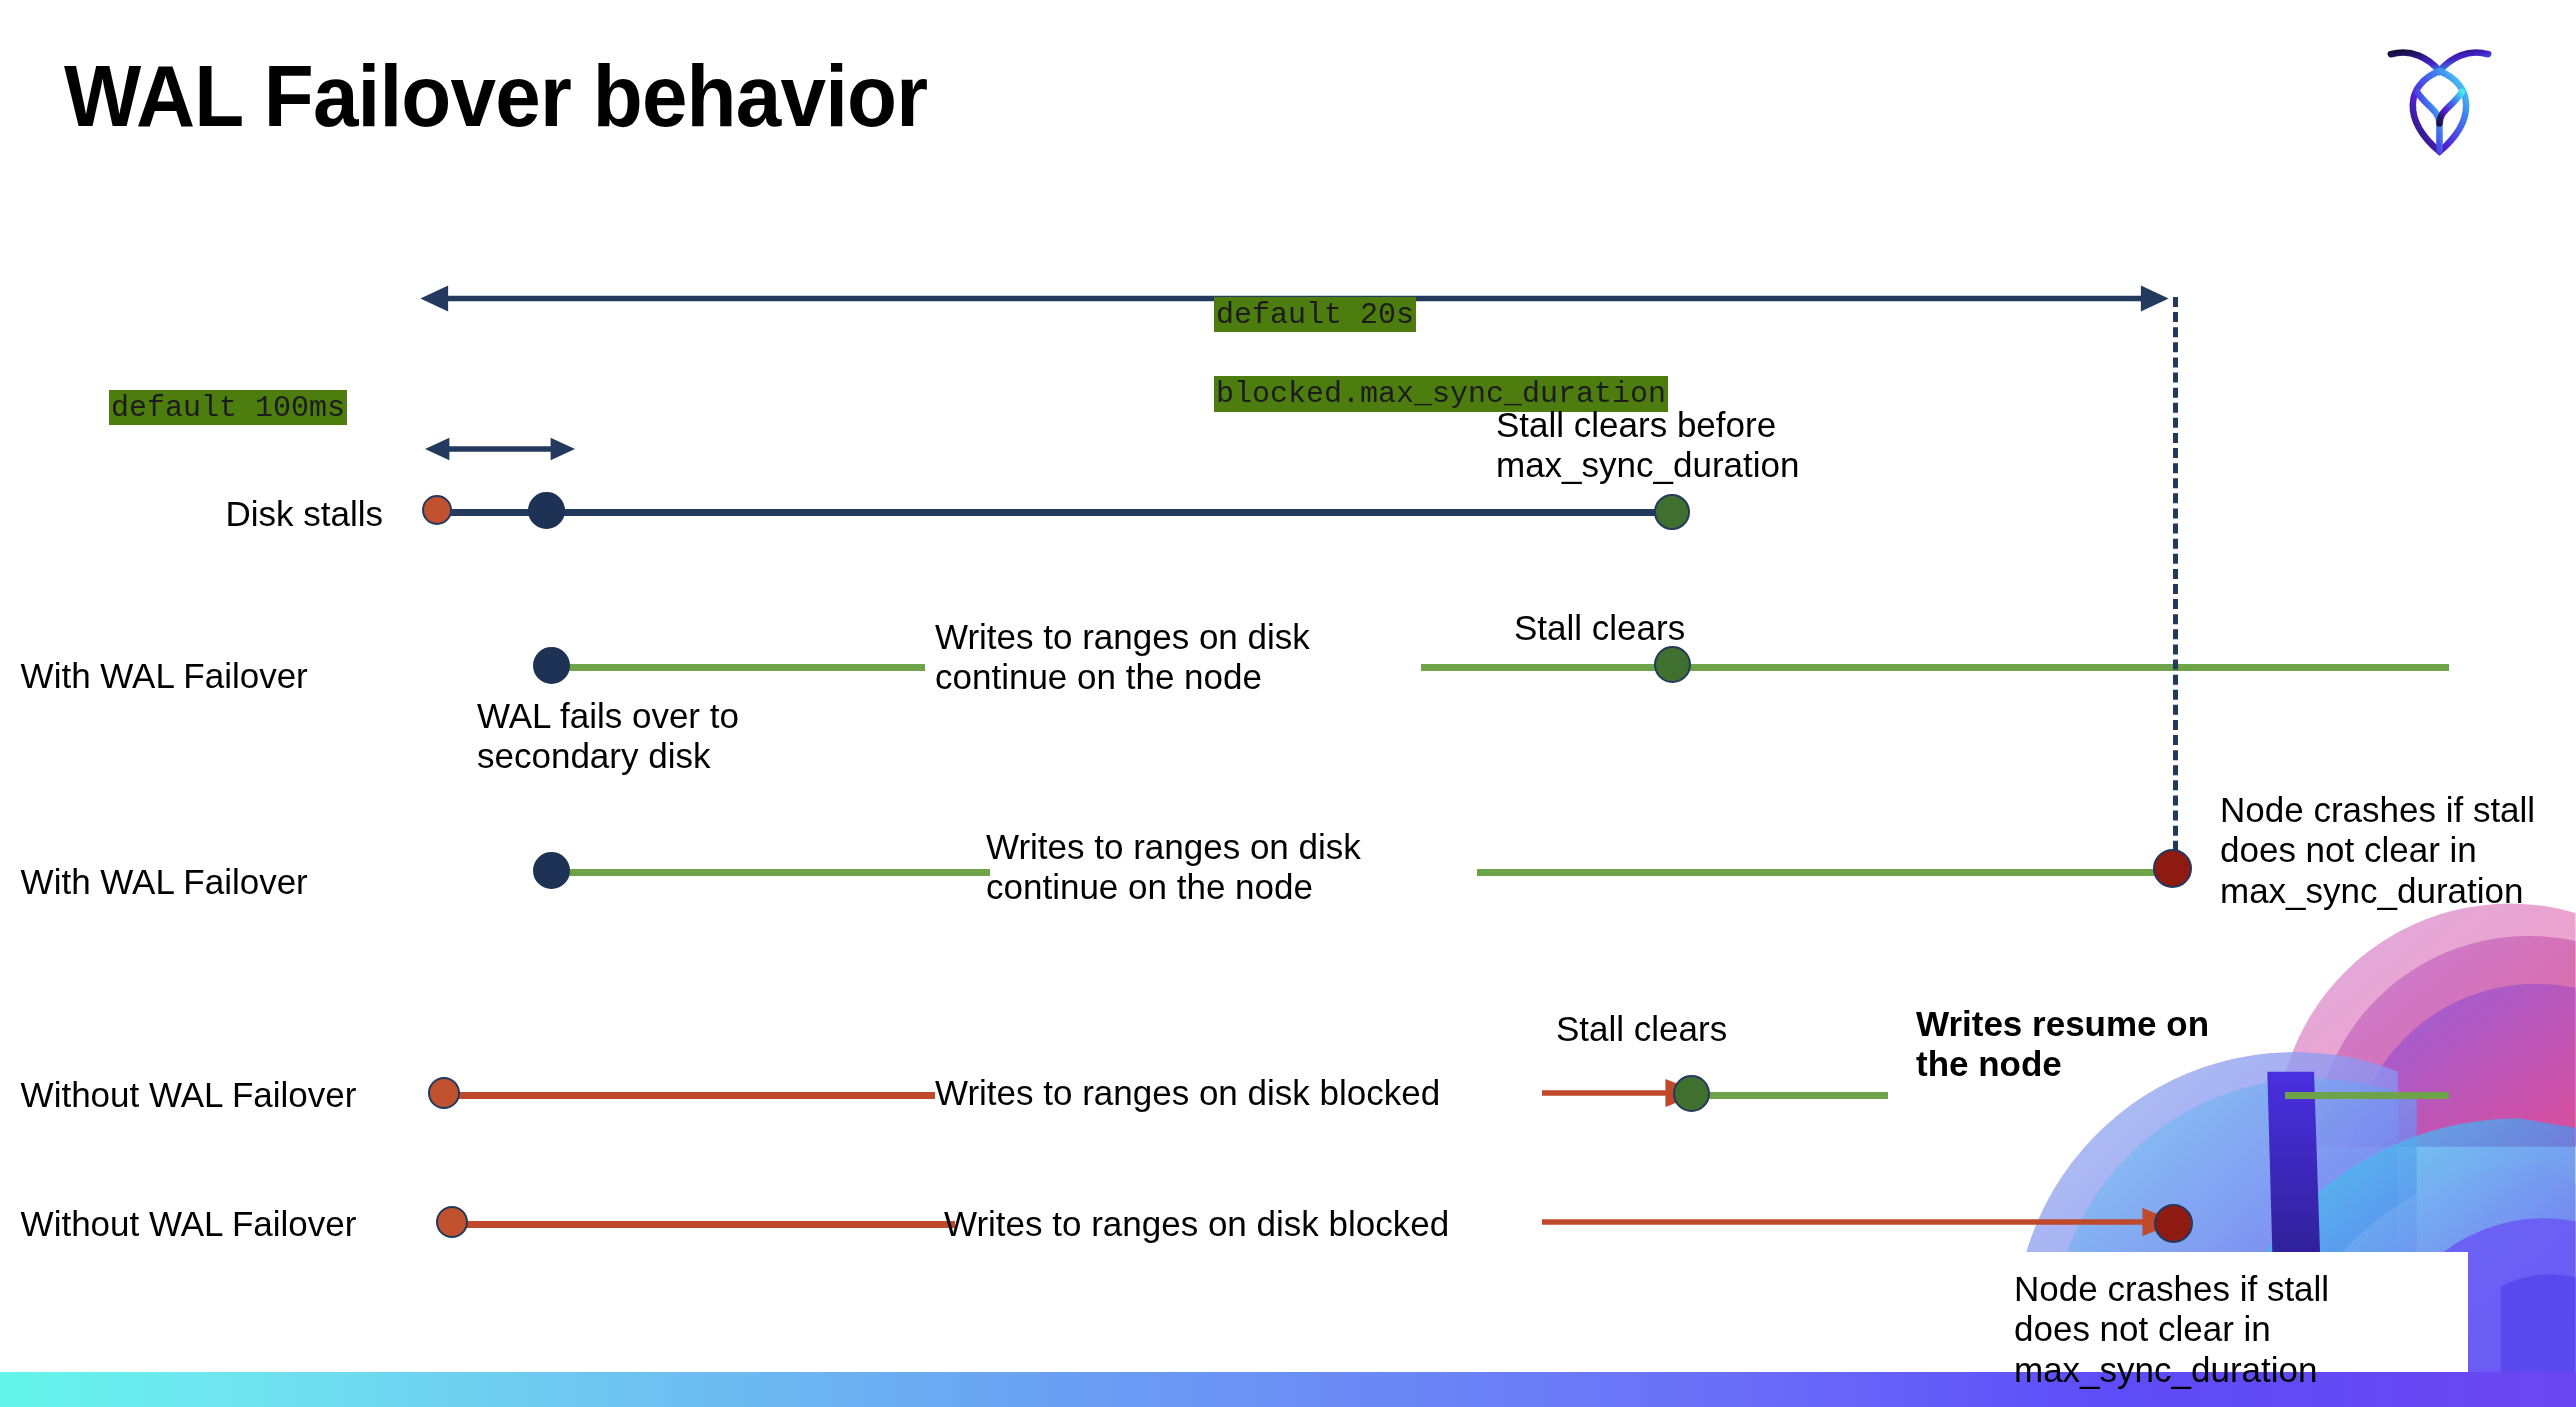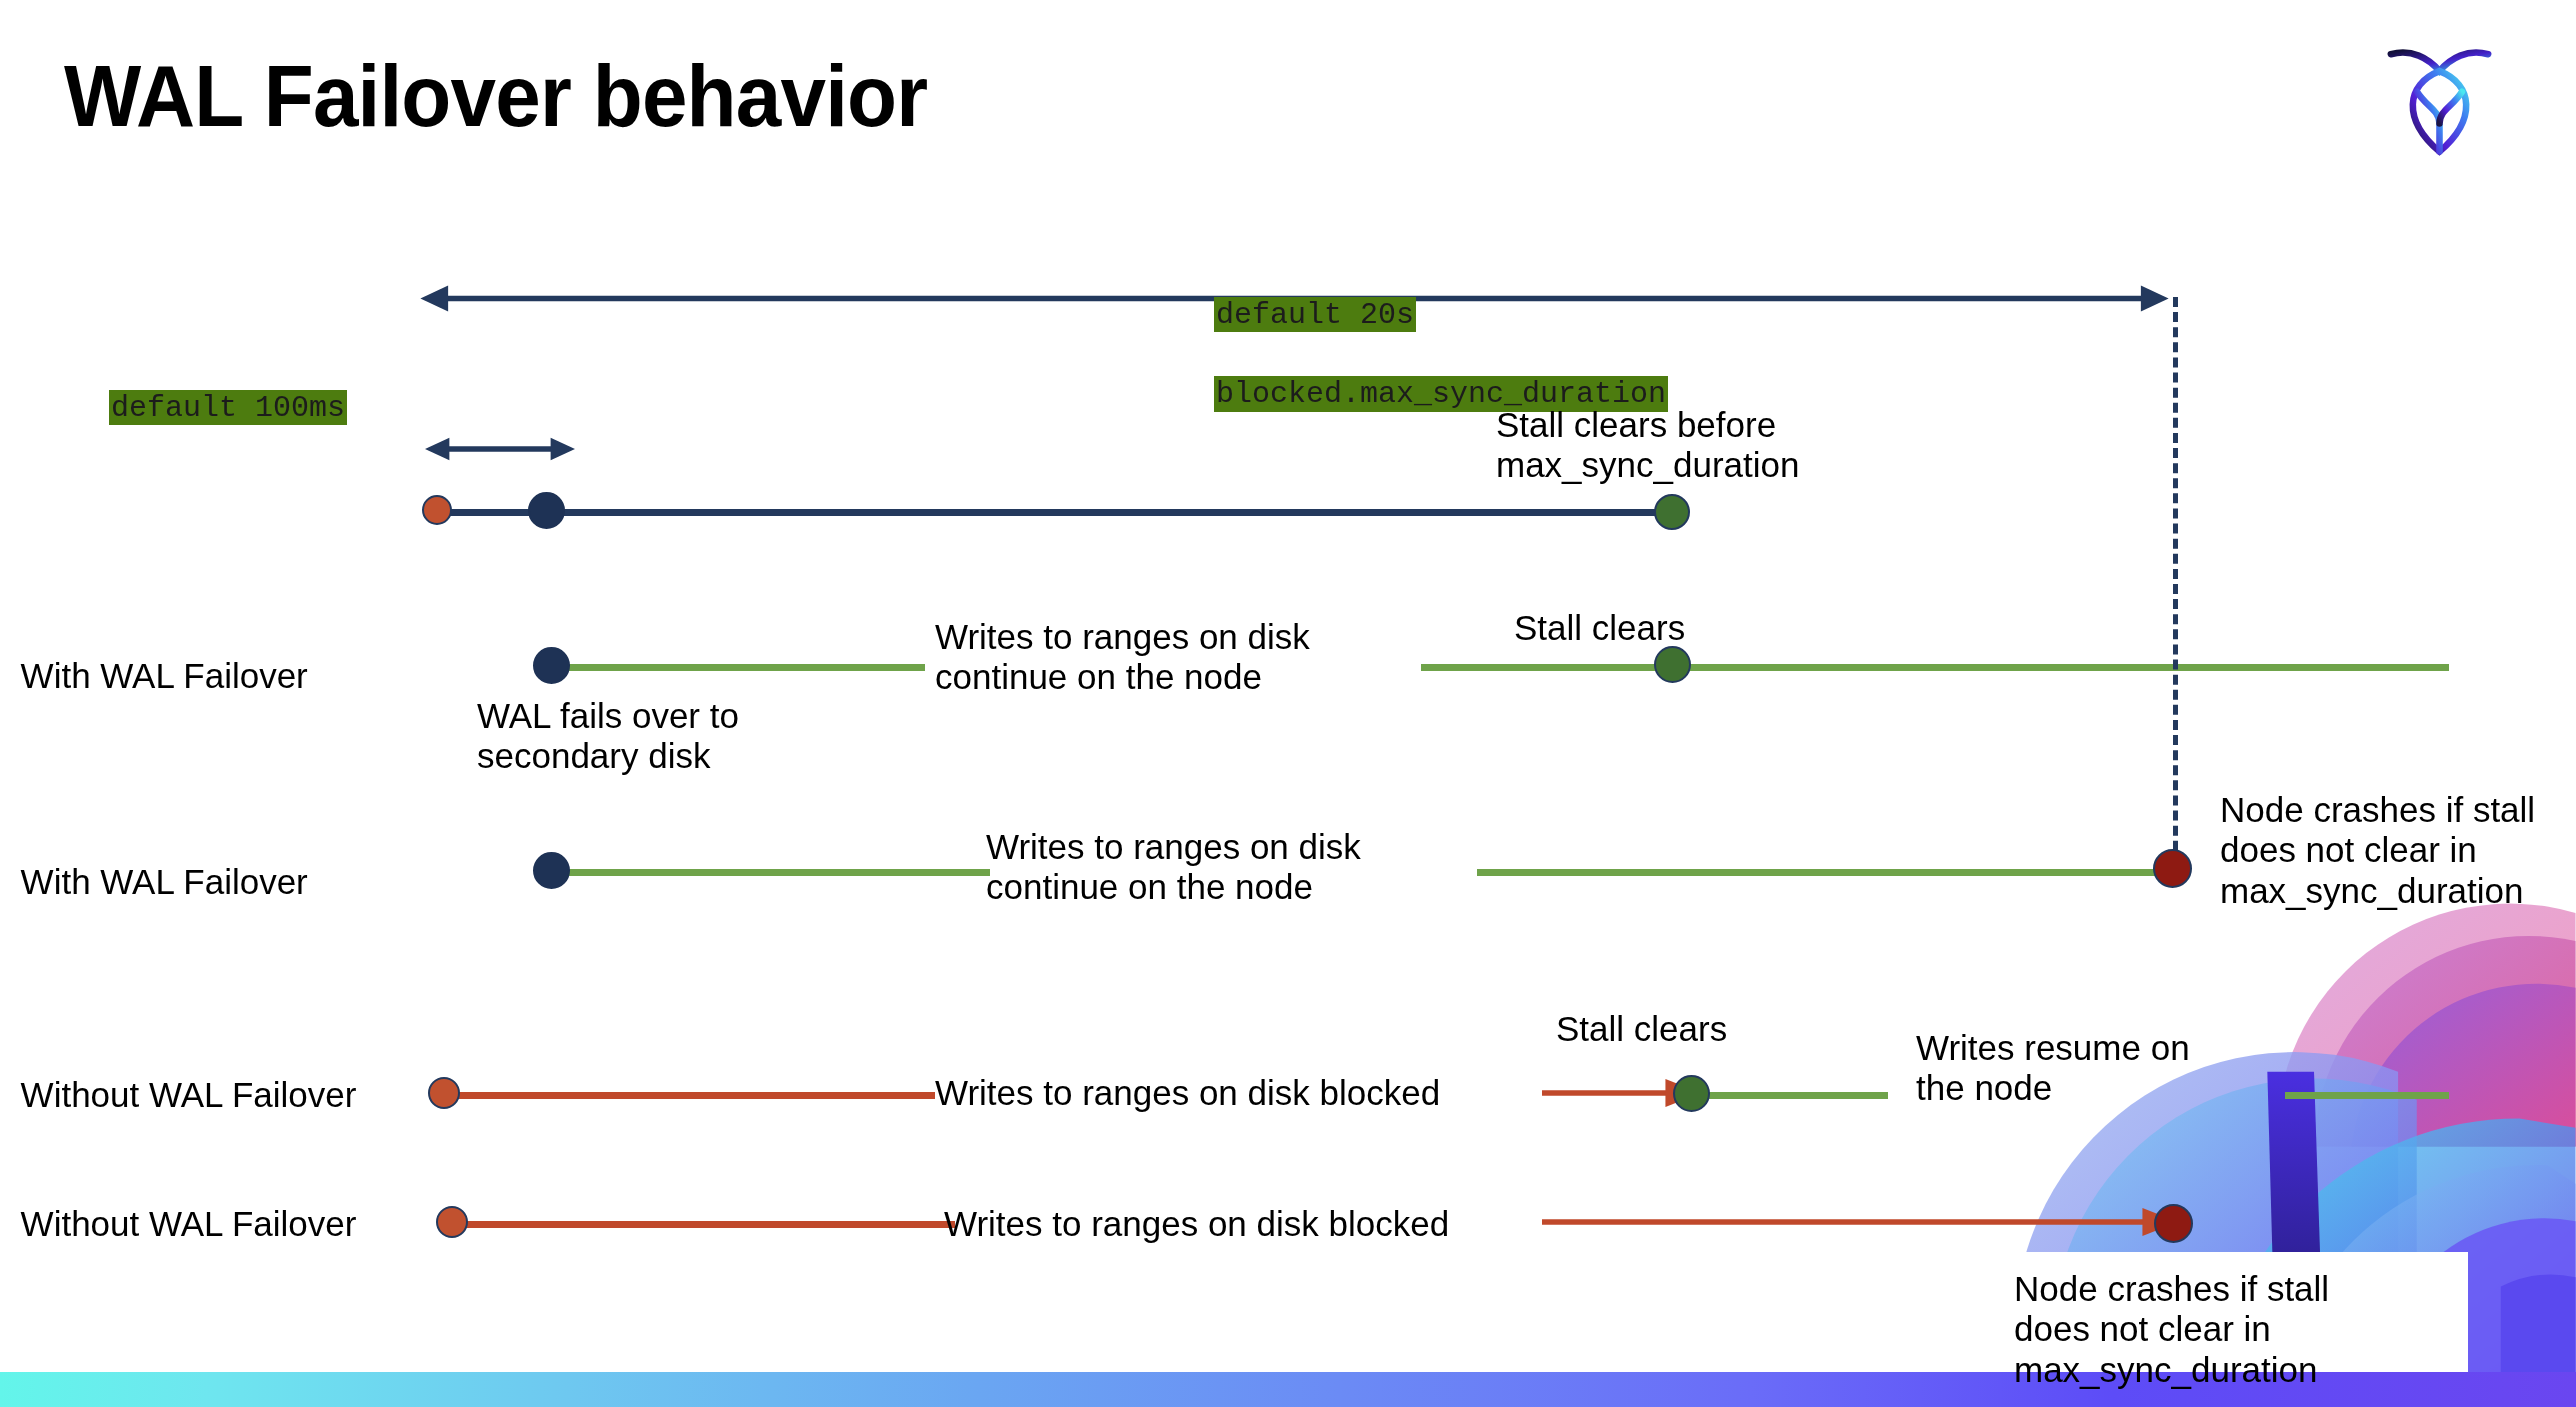--- a/index.html
+++ b/index.html
@@ -206,20 +206,21 @@
   </div>
 
   <svg class="arrow" style="left:425px; top:432px; width:150px; height:34px;" viewBox="0 0 160 36" width="150" height="34">
     <line x1="18" y1="18" x2="142" y2="18" stroke="#23395d" stroke-width="6"></line>
     <polygon points="0,18 26,6 26,30" fill="#23395d"></polygon>
     <polygon points="160,18 134,6 134,30" fill="#23395d"></polygon>
   </svg>
 
   <div class="vdash" style="left:2173px; top:297px; height:584px;"></div>
 
+  <div class="lbl" style="left:0px; top:494px; width:383px; text-align:right;">Disk stalls</div>
 
   <div class="bar navy" style="left:437px; top:509px; width:1234px;"></div>
 
   <div class="dot red" style="left:422px; top:495px; width:30px; height:30px;"></div>
   <div class="dot navy" style="left:528px; top:492px; width:37px; height:37px;"></div>
   <div class="dot green" style="left:1654px; top:494px; width:36px; height:36px;"></div>
 
   <div class="lbl center" style="left:1496px; top:405px; width:355px;">Stall clears before
 max_sync_duration</div>
 
@@ -261,21 +262,21 @@
   </svg>
 
   <div class="bar green" style="left:1706px; top:1092px; width:182px;"></div>
   <div class="bar green" style="left:2285px; top:1092px; width:164px;"></div>
 
   <div class="dot red" style="left:428px; top:1077px; width:32px; height:32px;"></div>
   <div class="dot green" style="left:1673px; top:1075px; width:37px; height:37px;"></div>
 
   <div class="lbl center" style="left:935px; top:1073px; width:580px;">Writes to ranges on disk  blocked</div>
   <div class="lbl center" style="left:1556px; top:1009px; width:299px;">Stall clears</div>
-  <div class="lbl center" style="left:1916px; top:1028px; width:365px;">Writes resume on
+  <div class="lbl center" style="left:1916px; top:1004px; width:365px;font-weight:bold;">Writes resume on
 the node</div>
 
   <div class="lbl" style="left:0px; top:1204px; width:393px; text-align:left; padding-left:20.6px;">Without WAL Failover</div>
 
   <div class="bar red" style="left:460px; top:1221px; width:495px;"></div>
 
   <svg class="arrow" style="left:1542px; top:1206px; width:636px; height:34px;" viewBox="0 0 680 36" width="636" height="34">
     <line x1="0" y1="17" x2="650" y2="17" stroke="#c0492b" stroke-width="6"></line>
     <polygon points="680,17 642,2 642,32" fill="#c0492b"></polygon>
   </svg>

